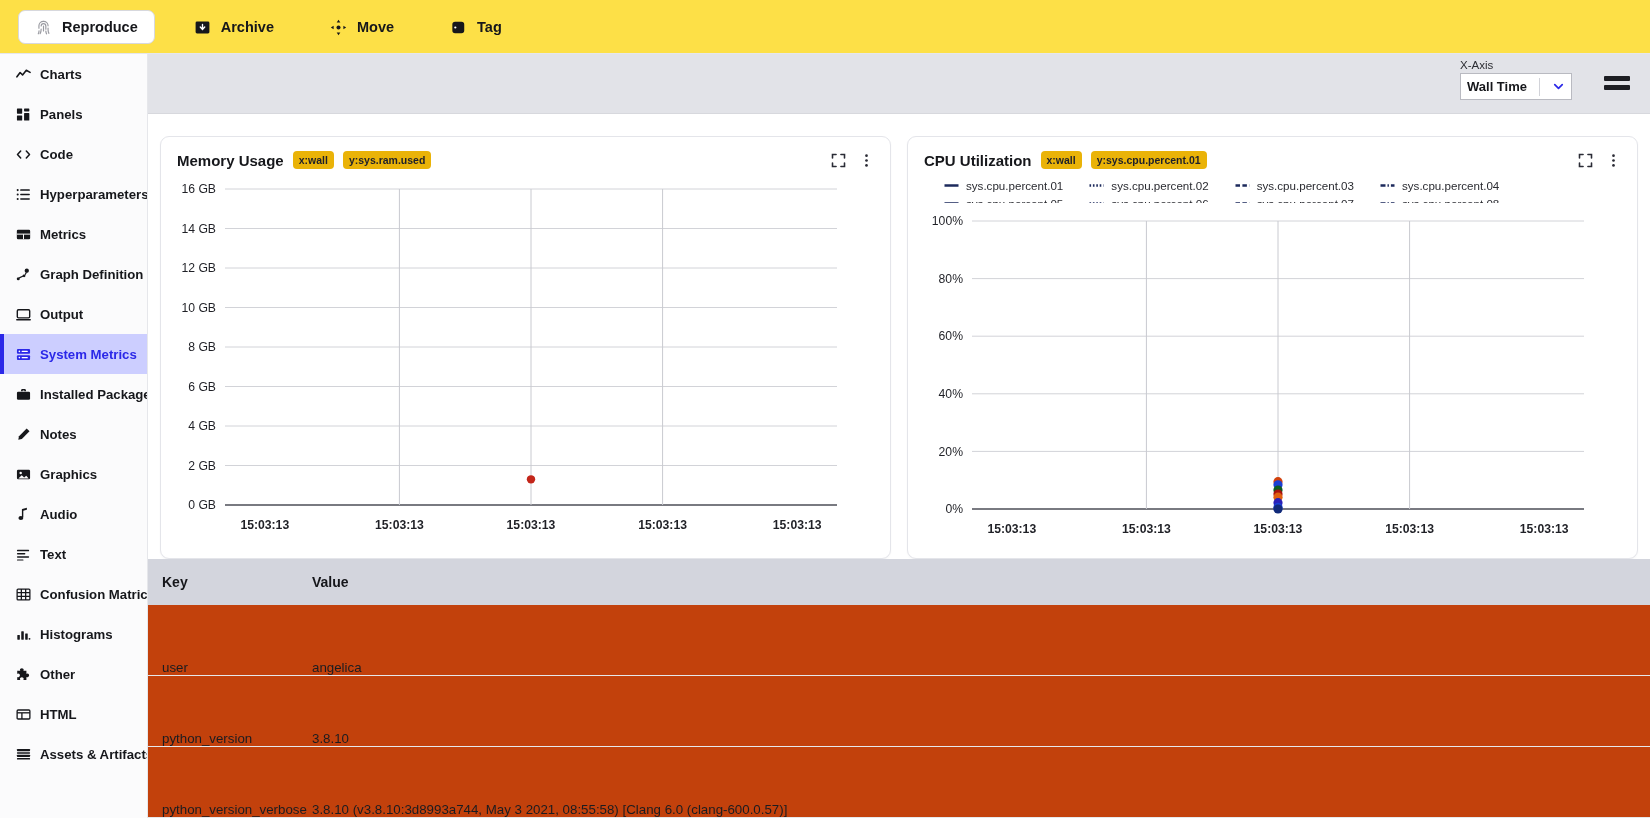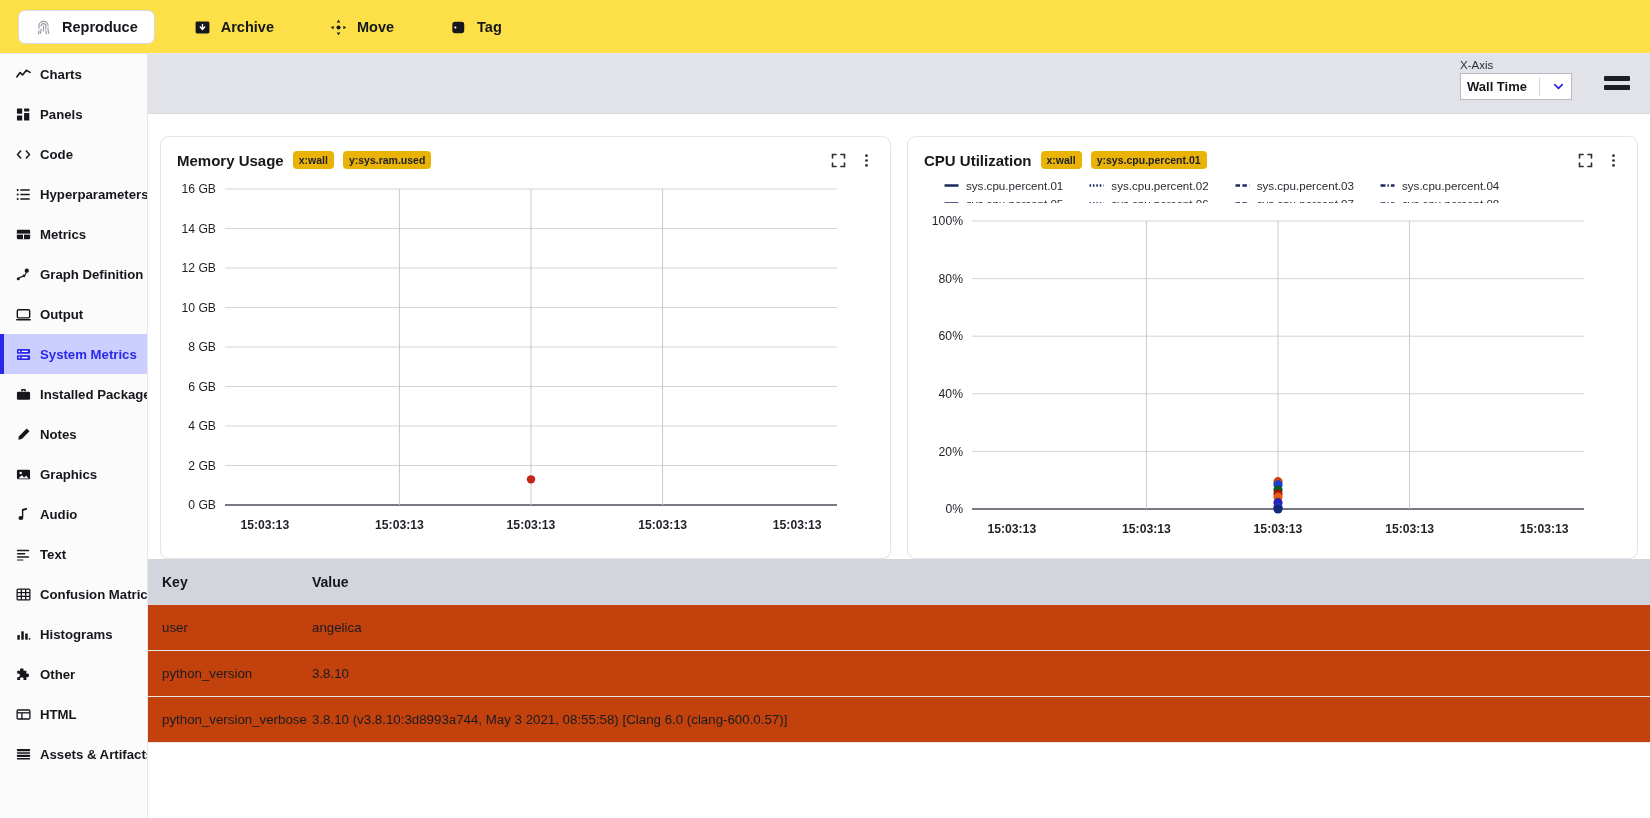--- a/index.html
+++ b/index.html
@@ -103,22 +103,22 @@
   .plot { position: relative; }
   .plot svg { display:block; }
 
   
   .kv { position: relative; background:#c2410c; }
   .kv-head {
     display:flex; height: 46px; align-items:center; background:#d3d5dd;
     font-size: 14px; font-weight: 700; color:#15161a;
   }
   .kv-row {
-    display:flex; height: 46px; align-items:center;
-    border-bottom: 1px solid #e6e7eb; font-size: 13.3px; color:#1b1c21;
+    display:flex; height: 46px; align-items:flex-end;
+    border-bottom: 1px solid #e6e7eb; font-size: 13.3px; color:#1b1c21;margin-top:25px;
   }
   .kv-k { width: 158px; padding-left: 14px; flex:0 0 auto; }
   .kv-v { padding-left: 6px; }
 </style>
 </head>
 <body>
 
 <div class="toolbar">
   <button class="tb-btn boxed">
     <svg class="tb-ico" viewBox="0 0 16 16">

